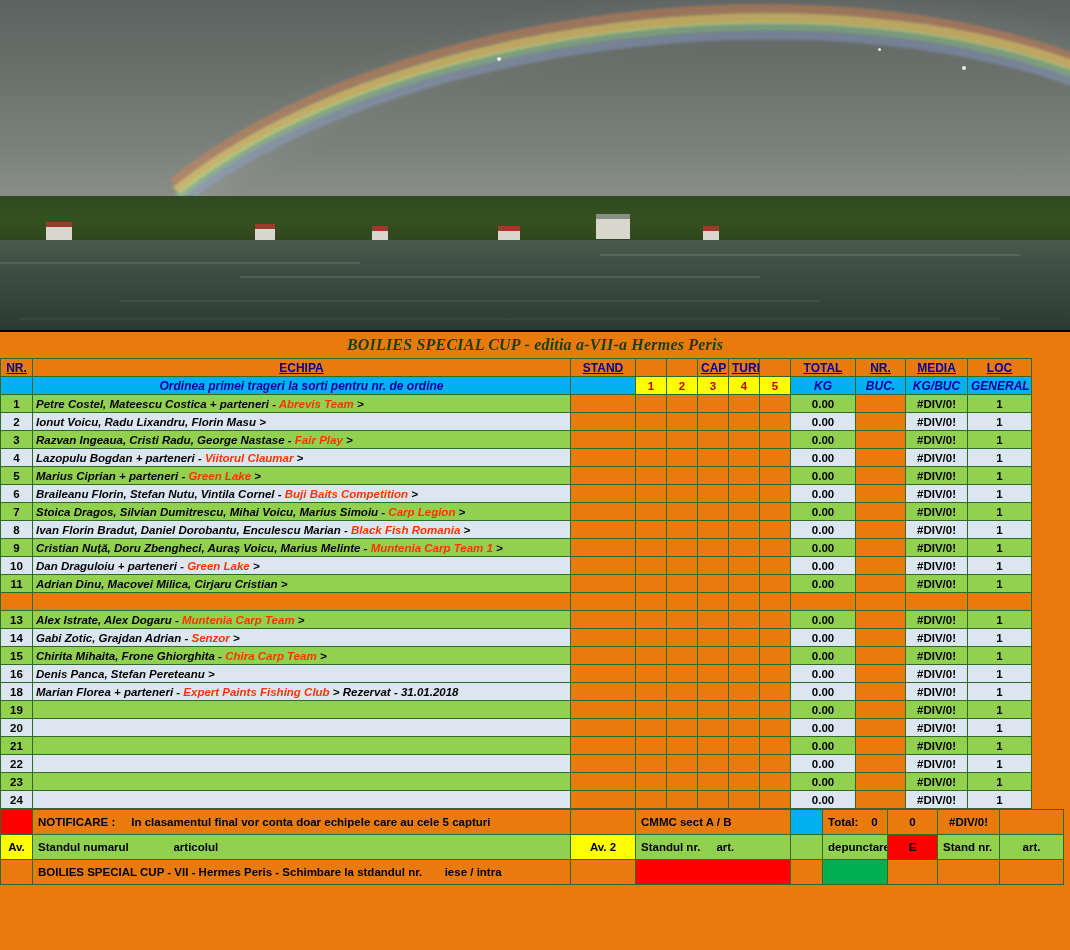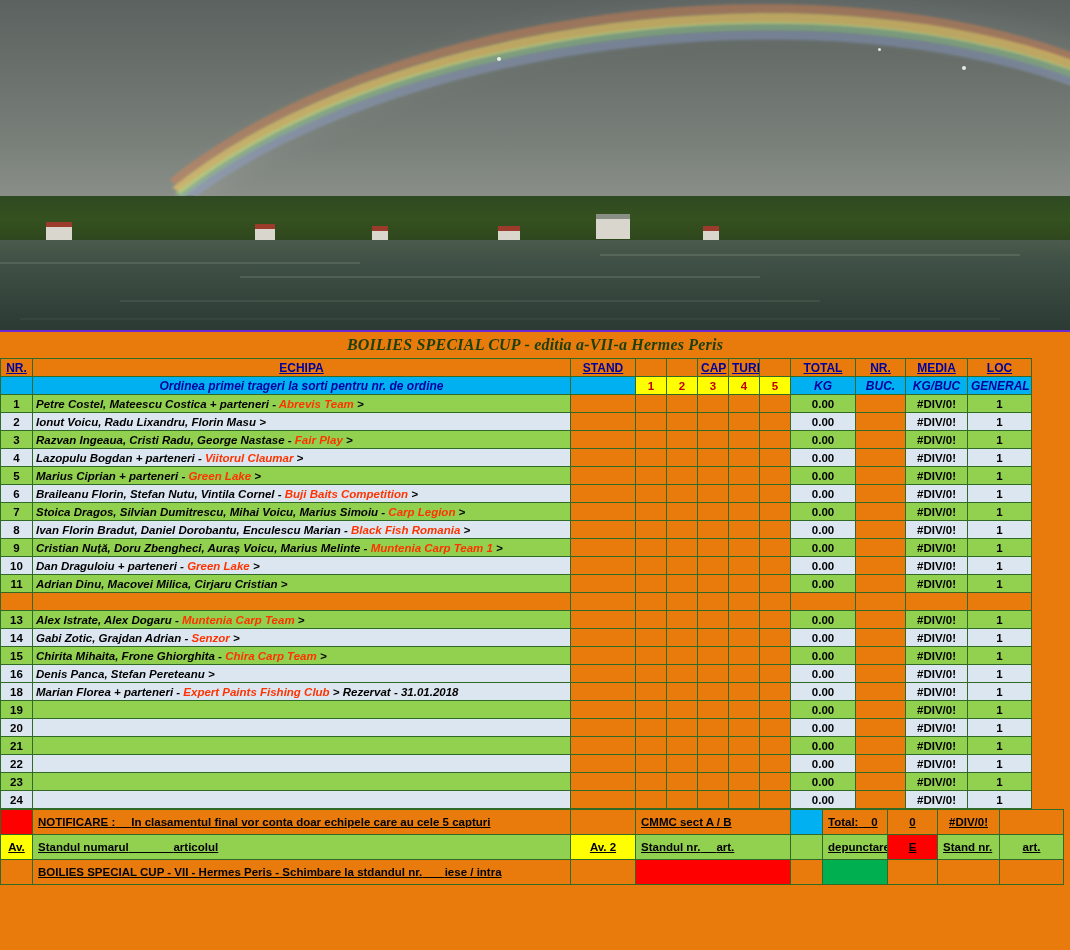--- a/index.html
+++ b/index.html
@@ -112,21 +112,21 @@
     position: absolute;
     width: 4px; height: 4px;
     background: rgba(255,255,255,0.85);
     border-radius: 50%;
   }
 
   
   .title-bar {
     height: 26px;
     background: #e87b0c;
-    border-top: 2px solid #6d28d9;
+    border-top: 2px solid #000000;
     display: flex;
     align-items: center;
     justify-content: center;
   }
   .title-bar .ttl {
     font-family: "Liberation Serif", serif;
     font-weight: bold;
     font-style: italic;
     font-size: 16px;
     color: #1c3f0e;
@@ -193,21 +193,20 @@
   .loc-cell { text-align: center; font-weight: bold; }
   .spacer-row td { background: #e87b0c; height: 16px; border-color: #e87b0c; }
 
   
   .footer-wrap { width: 1070px; }
   table.foot {
     border-collapse: collapse;
     table-layout: fixed;
     width: 966px;
     font-size: 11.5px;
-    text-decoration: underline;
   }
   table.foot td {
     border: 1px solid #2f6b27;
     height: 24px;
     padding: 0 5px;
     overflow: hidden;
     white-space: nowrap;
     vertical-align: middle;
   }
   .red-cell { background: #ff0000; }

